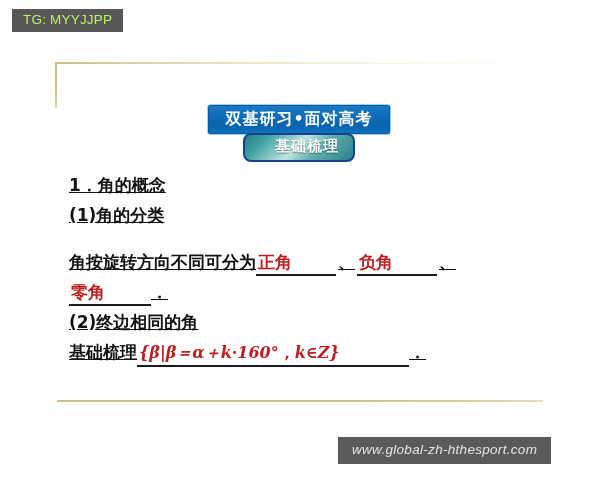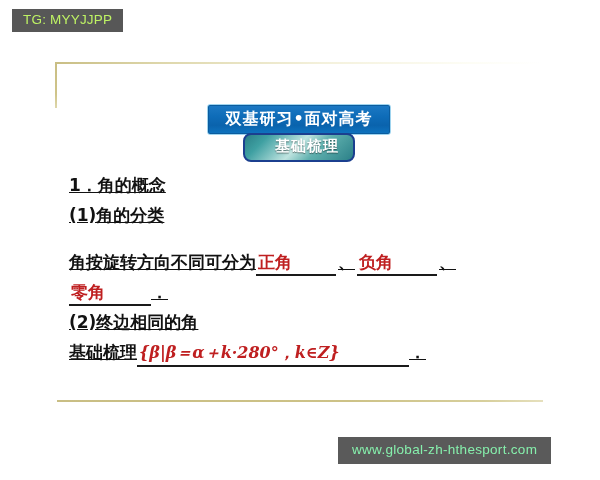--- a/index.html
+++ b/index.html
@@ -149,26 +149,27 @@
     font-size: 16px;
     white-space: nowrap;
   }
 
   
   .site-watermark {
     position: absolute;
     left: 338px;
     top: 437px;
     background: #5a5a5a;
-    color: #86efac;
+    color: #e5e5e5;
     font-size: 13.5px;
     letter-spacing: 0.3px;
     padding: 6px 14px 7px 14px;
     line-height: 1;
     white-space: nowrap;
+    font-style: italic;
   }
 </style>
 </head>
 <body>
 
 <div class="tg-tag">TG: MYYJJPP</div>
 
 <div class="slide-frame">
 
   <div class="frame-top-rule"></div>
@@ -190,19 +191,19 @@
     <div class="line">(1)角的分类</div>
 
     <div class="line wrap">
       <span>角按旋转方向不同可分为</span><span class="blank w-zheng">正角</span><span class="sep">、</span><span class="blank w-fu">负角</span><span class="sep">、</span><br><span class="blank w-ling">零角</span><span>．</span>
     </div>
 
     <div class="line">(2)终边相同的角</div>
 
 
     <div class="line">
-      <span>基础梳理</span><span class="blank w-set"><span class="formula">{β|β＝α＋k·280°，k∈Z}</span></span><span>．</span>
+      <span>基础梳理</span><span class="blank w-set"><span class="formula">{β|β＝α＋k·160°，k∈Z}</span></span><span>．</span>
     </div>
 
   </div>
 </div>
 
 <div class="site-watermark">www.global-zh-hthesport.com</div>
 
 </body></html>

